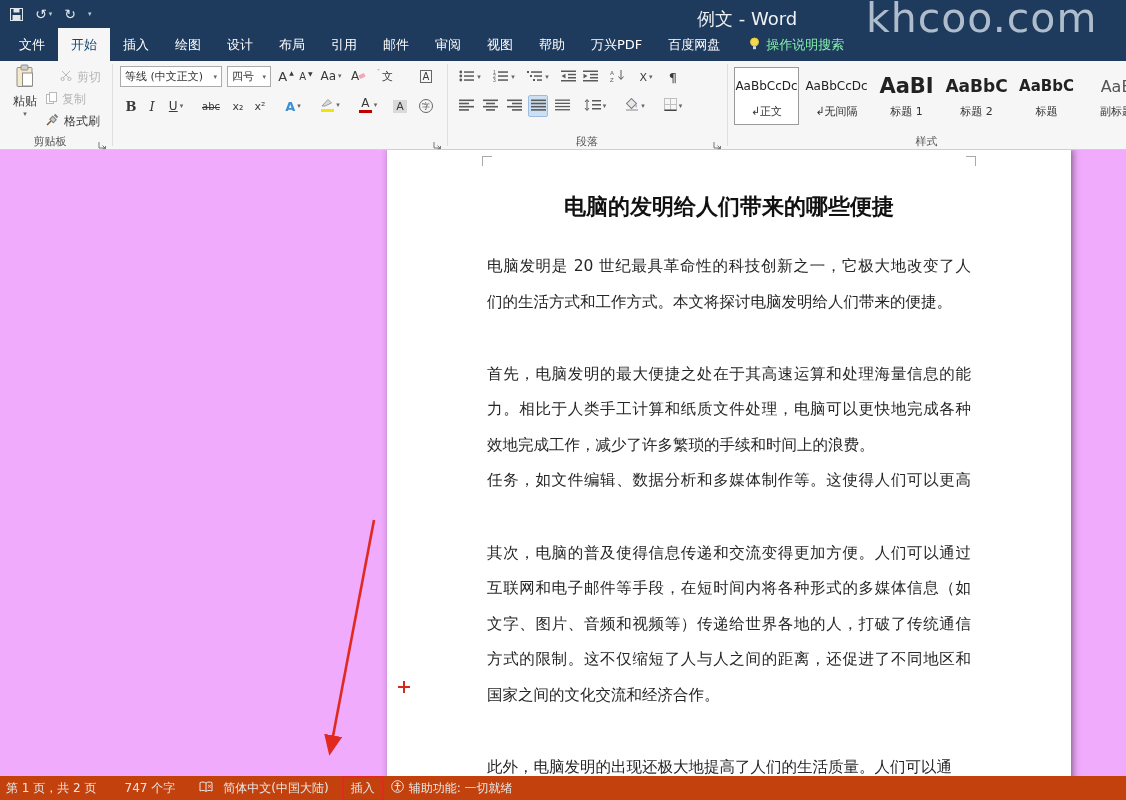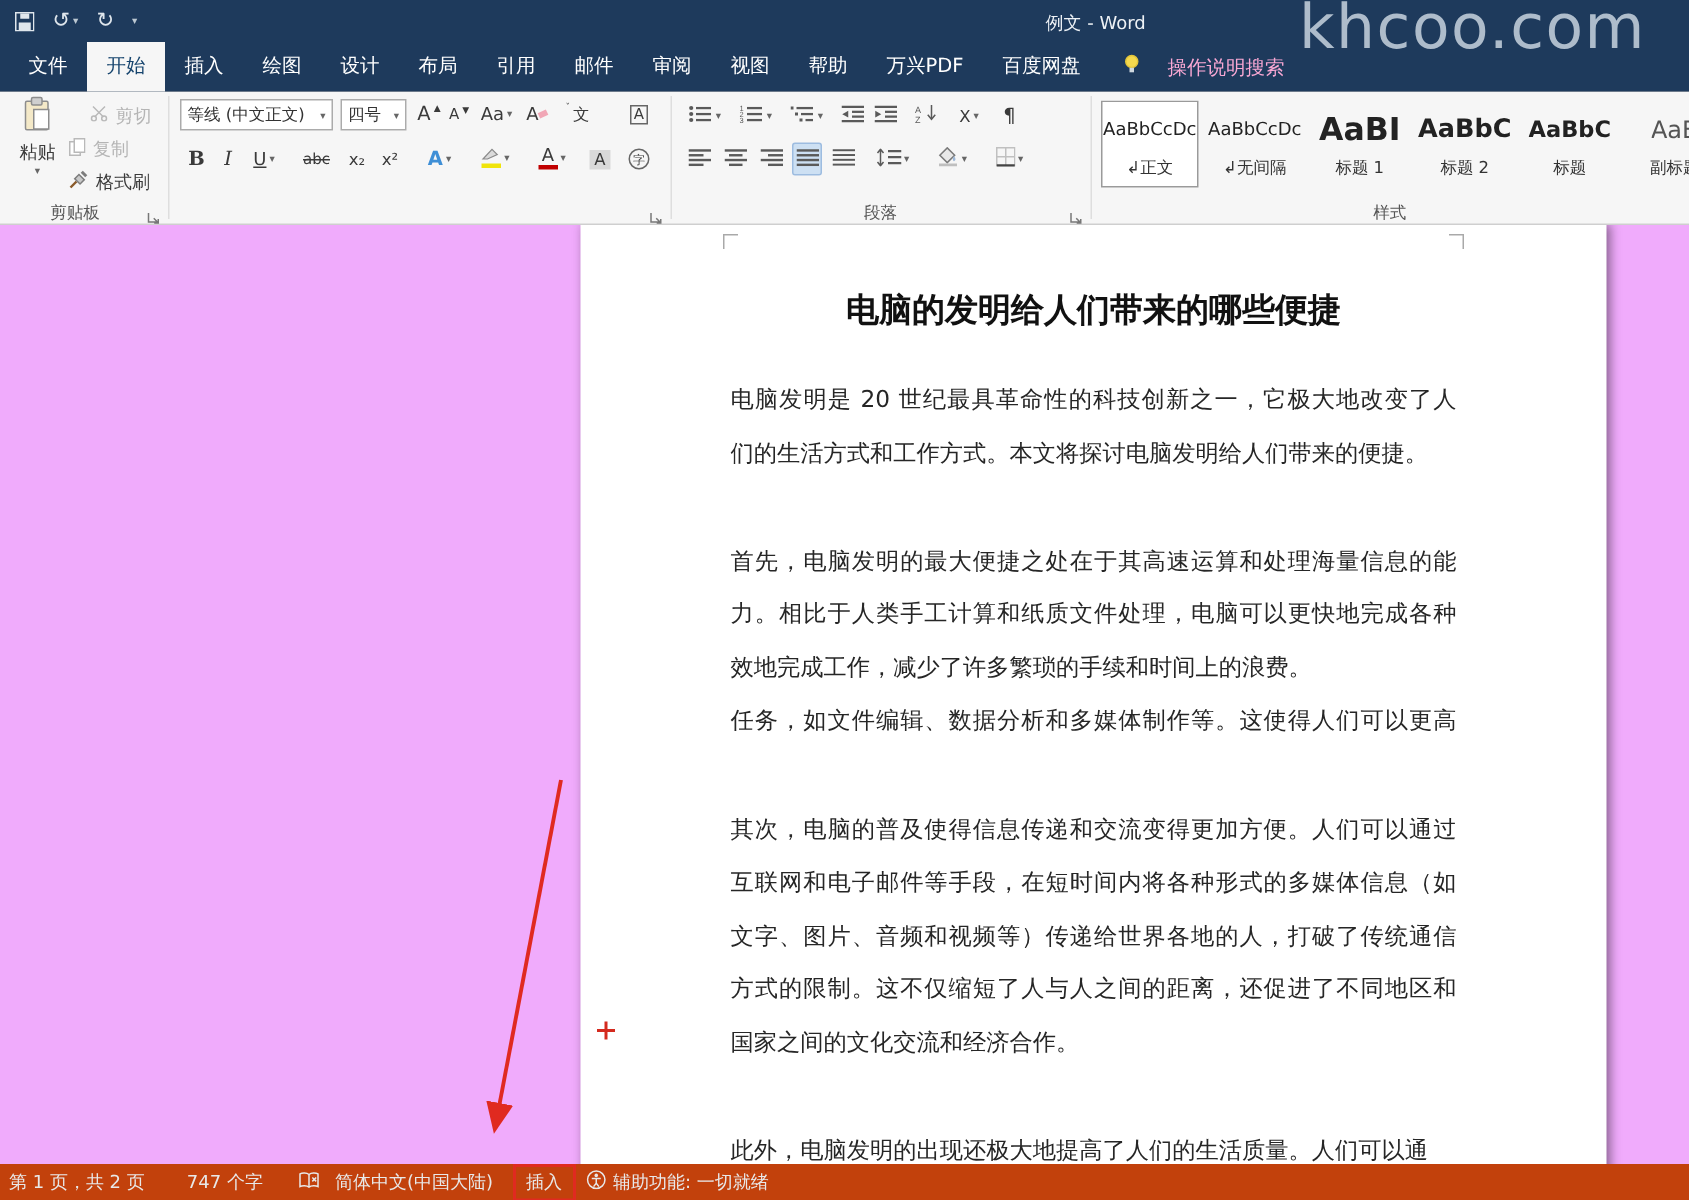--- a/index.html
+++ b/index.html
@@ -5,28 +5,28 @@
   *{box-sizing:border-box;margin:0;padding:0}
   html,body{width:1126px;height:800px}
   body{font-family:"DejaVu Sans","Liberation Sans",sans-serif;background:#555}
   .screen{position:relative;width:1126px;height:800px;overflow:hidden;background:#7f7f7f}
 
   
   .titlebar{position:absolute;left:0;top:0;right:0;height:28px;background:#1e3a5c;color:#dfe6ec}
   .qat{position:absolute;left:10px;top:0;height:28px;display:flex;align-items:center;gap:12px}
   .qat .g{font-size:14px;color:#dfe6ec;display:flex;align-items:center;gap:2px}
   .qat .dd{font-size:7px;color:#bcc8d2}
-  .win-title{position:absolute;left:697px;top:7px;font-size:12px;color:#eef2f6;white-space:nowrap}
+  .win-title{position:absolute;left:697px;top:7px;font-size:18px;color:#eef2f6;white-space:nowrap}
   .watermark{position:absolute;left:866px;top:-6px;font-size:41px;color:#aebccb;z-index:30;letter-spacing:1px;white-space:nowrap}
 
   
   .tabs-row{position:absolute;left:0;top:28px;right:0;height:33px;background:#1e3a5c;display:flex;align-items:stretch;padding-left:6px;z-index:2}
   .tab{height:33px;line-height:33px;padding:0 13px;color:#fff;font-size:13px;white-space:nowrap}
   .tab.selected{background:#f6f6f6;color:#17456e}
-  .tellme{display:flex;align-items:center;gap:18px;color:#f9a8d4;font-size:13px;margin-left:16px;white-space:nowrap}
+  .tellme{display:flex;align-items:center;gap:6px;color:#86efac;font-size:13px;margin-left:16px;white-space:nowrap}
 
   
   .ribbon{position:absolute;left:0;top:61px;right:0;height:89px;background:#f6f6f6;border-bottom:1px solid #cfcfcf;z-index:1}
   .grp-sep{position:absolute;top:3px;height:82px;width:1px;background:#dedede}
   .grp-label{position:absolute;top:73px;font-size:11px;color:#555;text-align:center;white-space:nowrap}
   .launcher{position:absolute;width:10px;height:10px}
   .combo{position:absolute;height:21px;background:#fff;border:1px solid #ababab;font-size:11px;color:#333;display:flex;align-items:center;justify-content:space-between;padding:0 4px;white-space:nowrap;overflow:hidden}
   .combo .dd{font-size:7px;color:#666;margin-left:3px}
   .rbtn{position:absolute;display:flex;align-items:center;justify-content:center;gap:2px;color:#3a3a3a;font-size:12px;height:22px}
   .dd8{font-size:7px;color:#666}

